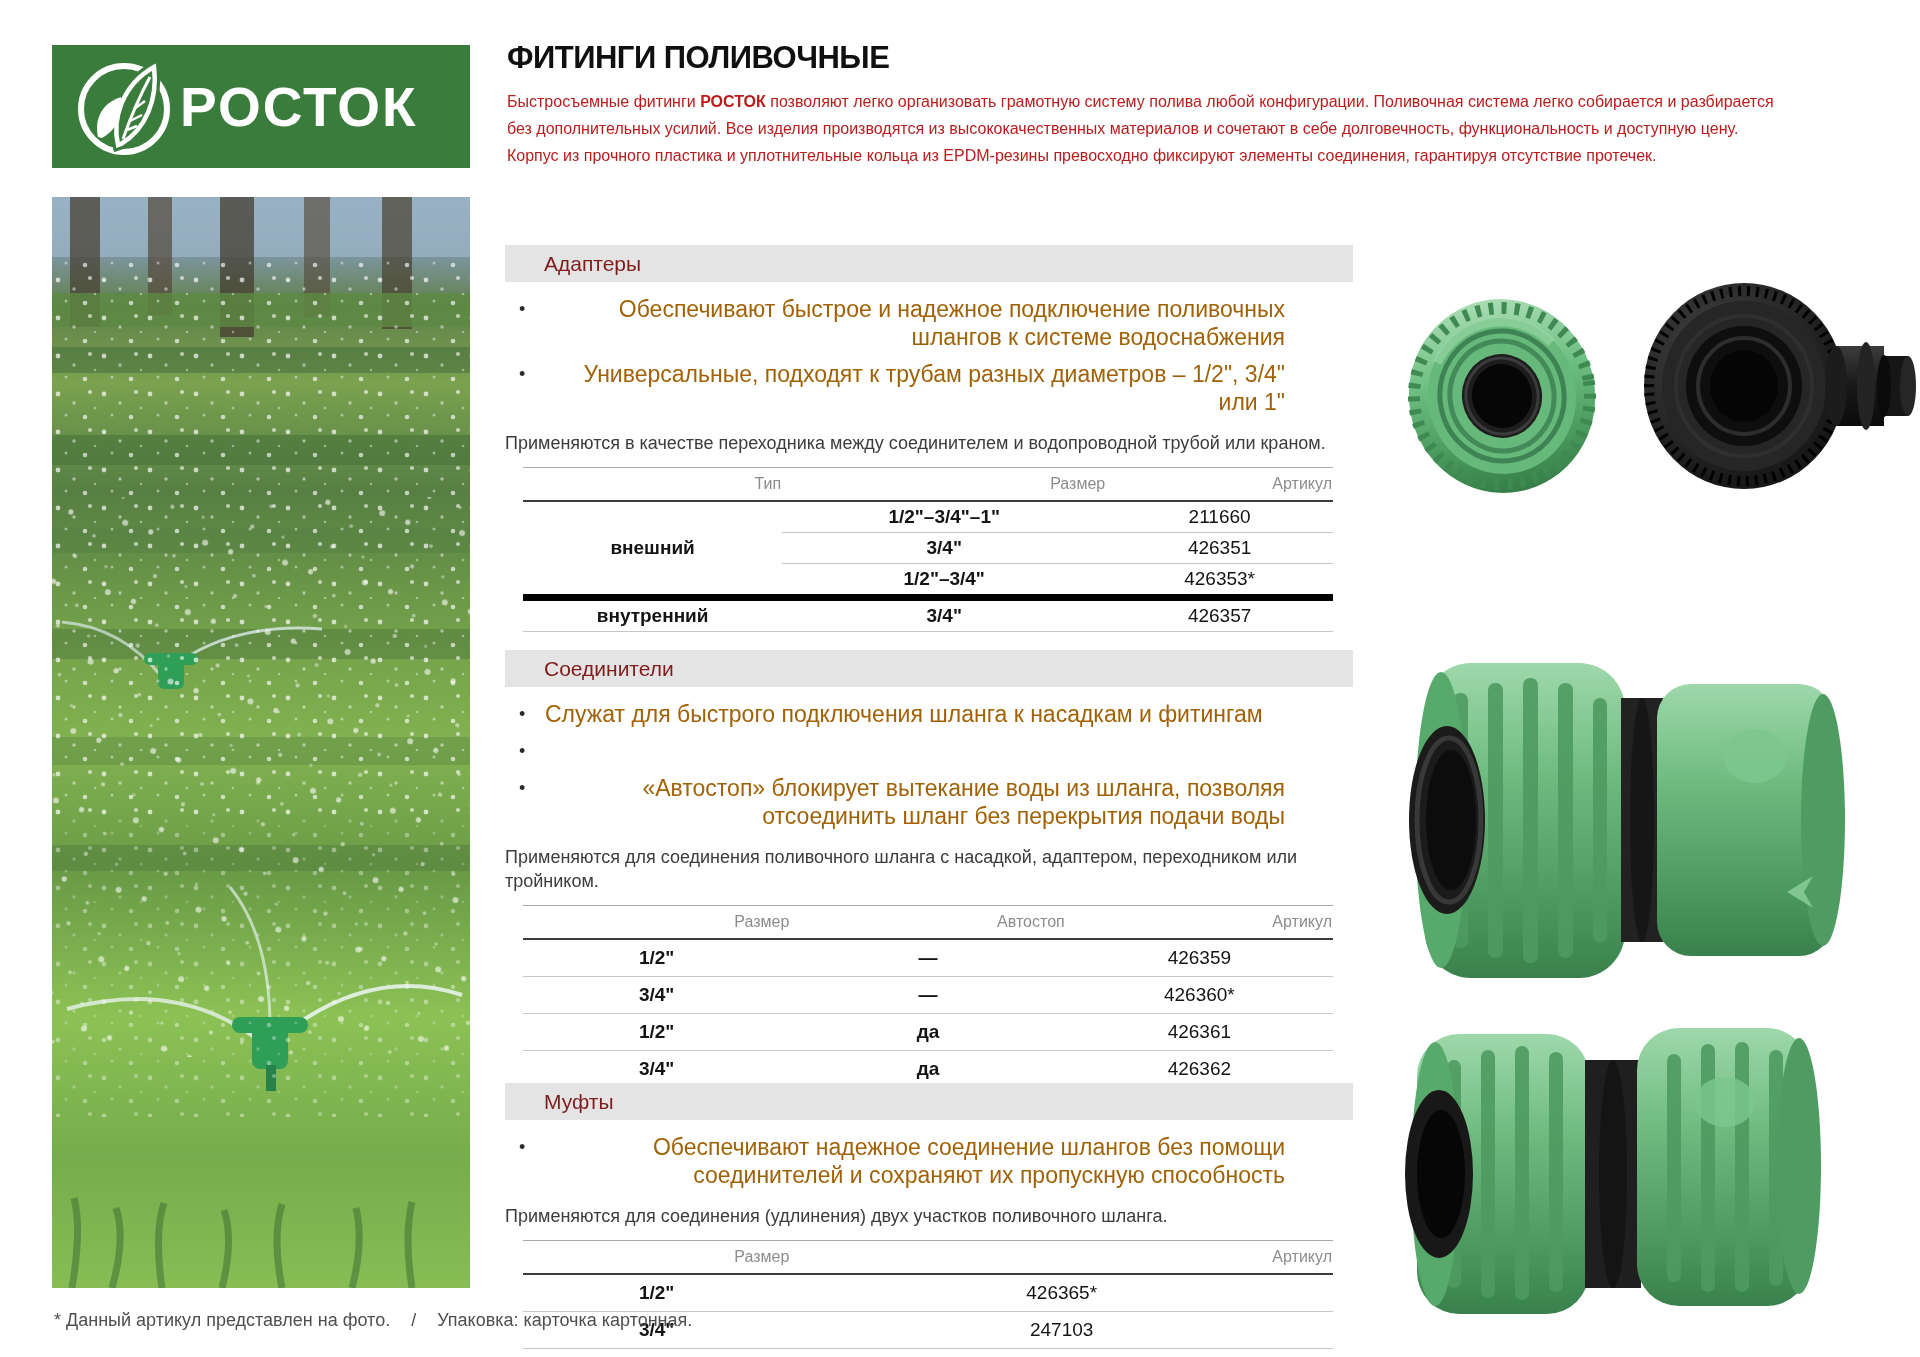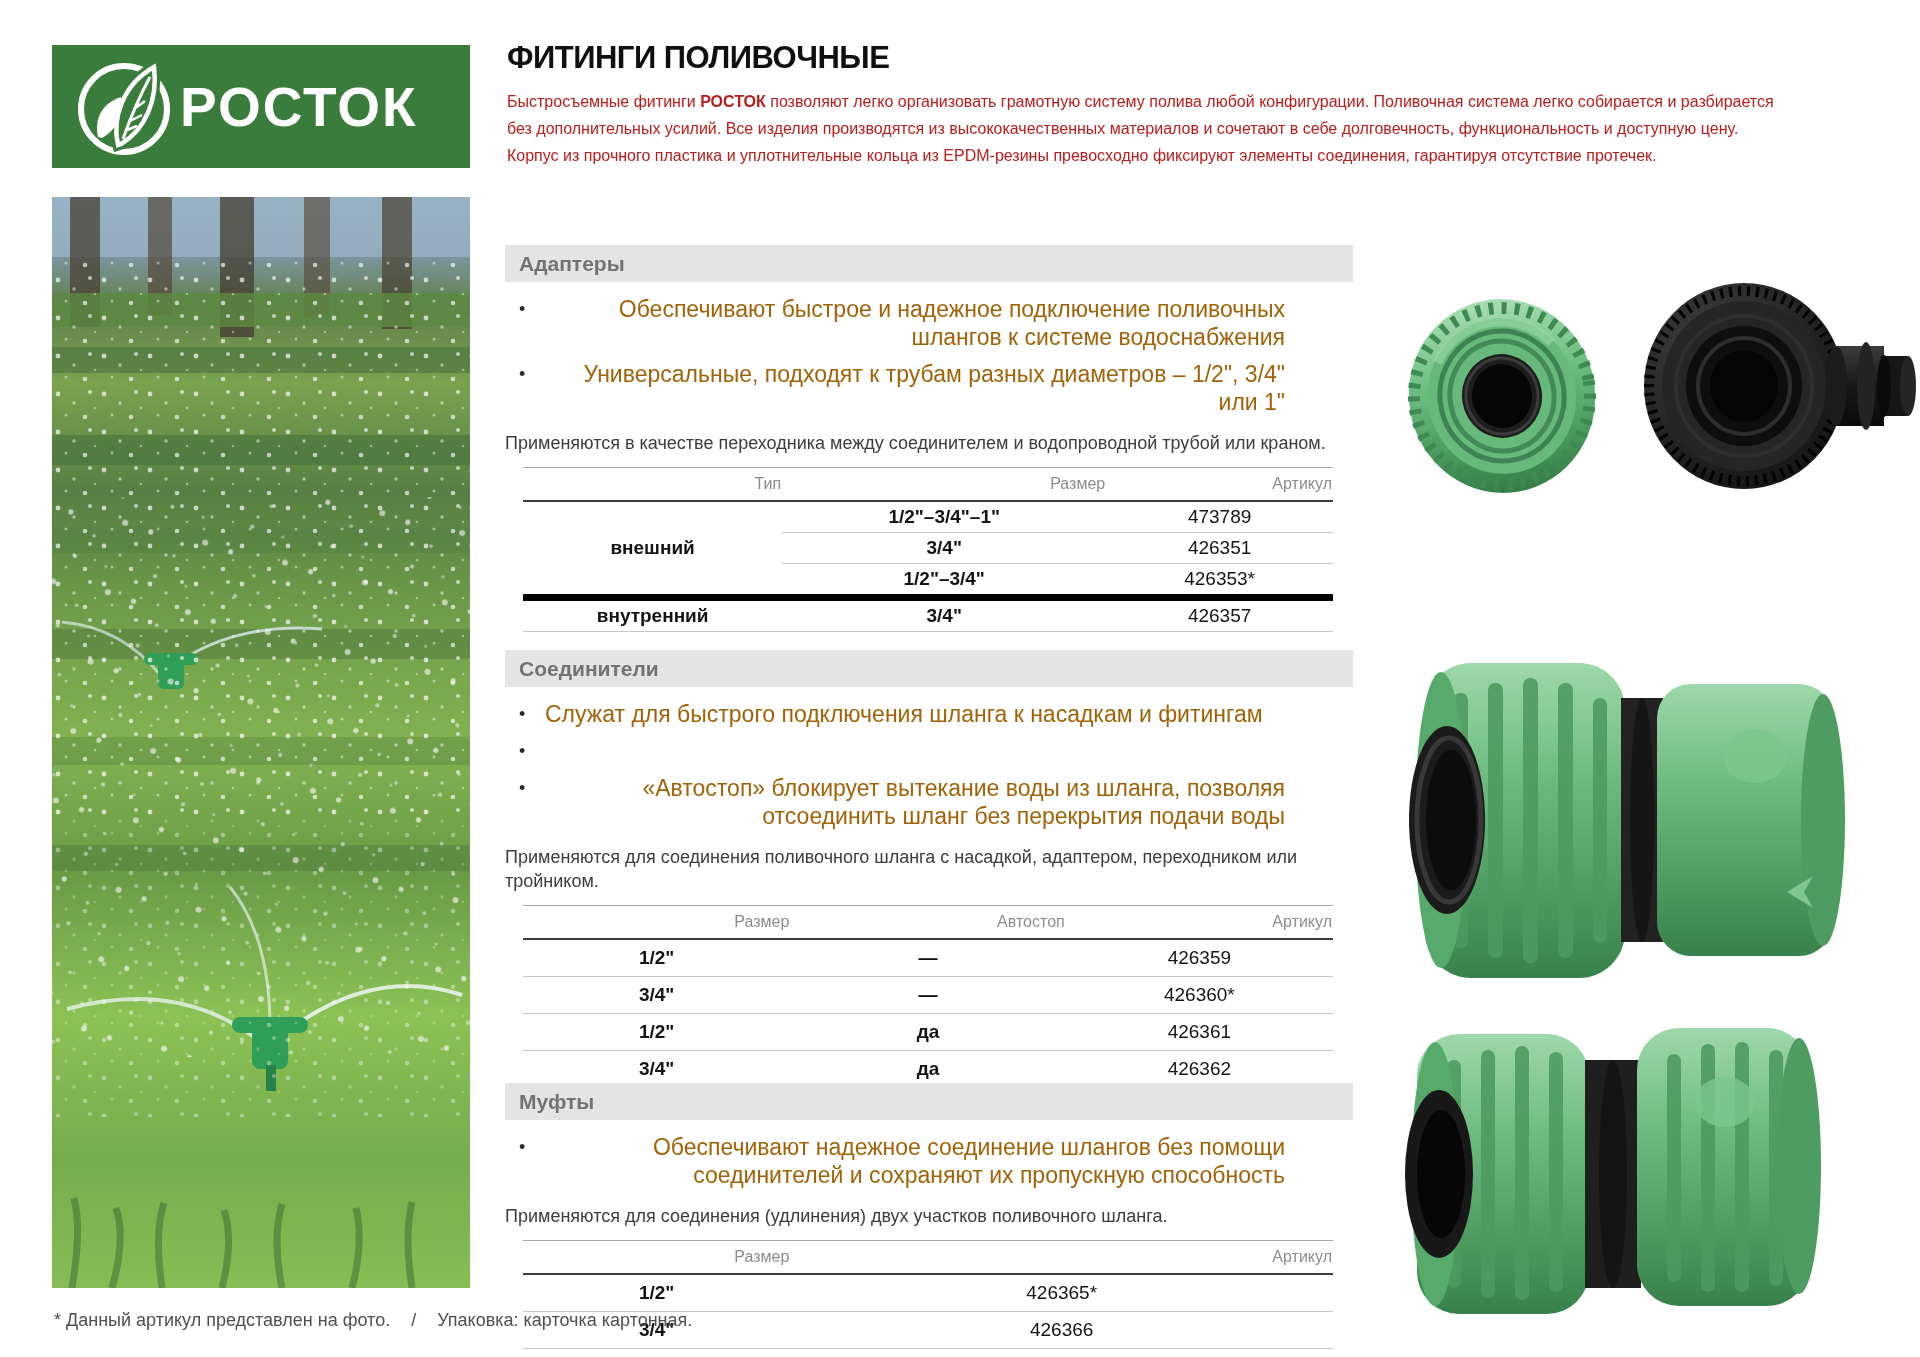--- a/index.html
+++ b/index.html
@@ -19,22 +19,22 @@
   
   .title{position:absolute;left:507px;top:40px;font-size:31px;font-weight:bold;
          color:#101010;letter-spacing:-0.5px;}
   .intro{position:absolute;left:507px;top:88px;width:1270px;font-size:16px;
          line-height:27px;color:#b91c1c;}
   .intro b{font-weight:bold;}
 
   
   .section{position:absolute;left:505px;width:848px;}
   #sec-adapters{top:245px;} #sec-connectors{top:650px;} #sec-couplings{top:1083px;}
-  .sec-bar{height:37px;background:#e4e4e4;font-size:21px;font-weight:bold;
-           line-height:37px;padding-left:14px;color:#737373;box-sizing:border-box;}
+  .sec-bar{height:37px;background:#e4e4e4;font-size:21px;font-weight:normal;
+           line-height:37px;padding-left:39px;color:#7f1d1d;box-sizing:border-box;}
   .bullets{margin:13px 0 0 14px;}
   .bullet{display:flex;margin-bottom:9px;}
   .bullet .dot{width:26px;font-size:18px;line-height:28px;color:#2b2b2b;flex:0 0 auto;}
   .bullet .btxt{max-width:740px;font-size:23px;line-height:28px;color:#a16207;text-align:right;}
   .note{margin:15px 0 0 0;font-size:18px;line-height:24px;color:#3c3c3c;max-width:880px;}
 
   
   table.tbl{margin:12px 0 0 18px;width:810px;border-collapse:collapse;table-layout:fixed;}
   .tbl th{font-size:16px;font-weight:normal;color:#8c8c8c;height:30px;
           border-top:1px solid #a8a8a8;border-bottom:2px solid #3c3c3c;text-align:right;}
@@ -172,21 +172,21 @@
         <tr>
           <th>Тип</th>
           <th>Размер</th>
           <th>Артикул</th>
         </tr>
       </thead>
       <tbody>
         <tr>
           <td class="type" rowspan="3">внешний</td>
           <td class="size">1/2"–3/4"–1"</td>
-          <td class="sku">473789</td>
+          <td class="sku">211660</td>
         </tr>
         <tr>
           <td class="size">3/4"</td>
           <td class="sku">426351</td>
         </tr>
         <tr>
           <td class="size">1/2"–3/4"</td>
           <td class="sku">426353*</td>
         </tr>
         <tr class="group-sep">
@@ -272,21 +272,21 @@
           <th>Артикул</th>
         </tr>
       </thead>
       <tbody>
         <tr>
           <td class="size">1/2"</td>
           <td class="sku">426365*</td>
         </tr>
         <tr>
           <td class="size">3/4"</td>
-          <td class="sku">426366</td>
+          <td class="sku">247103</td>
         </tr>
       </tbody>
     </table>
   </div>
 
   <div class="product" id="prod-1">
     <svg width="570" height="265" viewBox="0 0 570 265">
       <defs>
         <linearGradient id="gGrn" x1="0" y1="0" x2="0" y2="1">
           <stop offset="0" stop-color="#a9dcb4"></stop>

